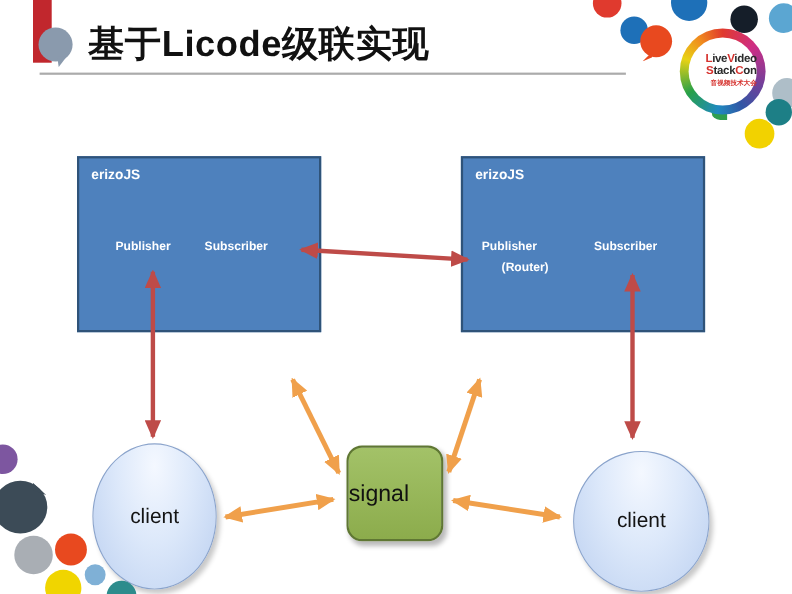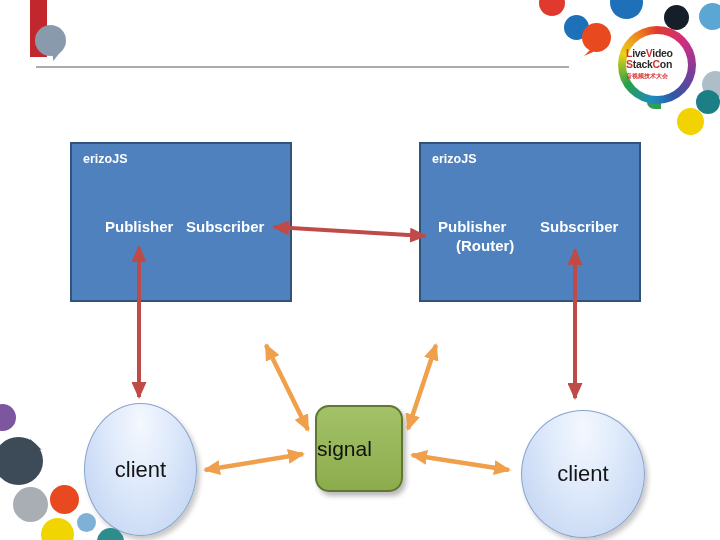--- a/index.html
+++ b/index.html
@@ -24,39 +24,39 @@
   .lg-orange{left:582px;top:23px;width:29px;height:29px;background:#E8491F;}
   .lg-orange::after{content:"";position:absolute;left:2px;top:24px;width:9px;height:9px;background:#E8491F;
     clip-path:polygon(100% 0,0 100%,100% 55%);}
   .lg-grayblue{left:702px;top:71px;width:27px;height:27px;background:#AEBEC8;}
   .lg-teal{left:696px;top:90px;width:24px;height:24px;background:#1D7F86;}
   .lg-yellow{left:677px;top:108px;width:27px;height:27px;background:#F2D200;}
   .lg-greenbit{left:647px;top:97px;width:14px;height:12px;background:#2E9E4F;border-radius:50% 50% 0 60%;}
   .logo-ring{position:absolute;left:618px;top:26px;width:78px;height:78px;border-radius:50%;
     background:conic-gradient(#E03A2E,#CE2D84 14%,#7E3D98 28%,#3156A5 42%,#1F8AC0 52%,#27A048 66%,#E8D214 80%,#F08C1E 90%,#E03A2E 100%);}
   .logo-inner{position:absolute;left:8px;top:8px;width:62px;height:62px;border-radius:50%;background:#fff;
-    display:flex;flex-direction:column;align-items:flex-start;justify-content:center;line-height:11px;}
+    display:flex;flex-direction:column;align-items:flex-end;justify-content:center;line-height:11px;}
   .logo-line{font-size:10.5px;font-weight:700;letter-spacing:-.3px;white-space:nowrap;}
   .lr{color:#D6322E;} .lk{color:#2B2B2B;}
   .logo-sub{font-size:6px;color:#D6322E;font-weight:700;margin-top:1px;white-space:nowrap;}
   
   .erizo-box{position:absolute;top:142px;width:222px;height:160px;background:#4E81BD;border:2px solid #2F5379;box-sizing:border-box;}
   .erizo-left{left:70px;}
   .erizo-right{left:419px;}
   .box-title{position:absolute;left:11px;top:8px;color:#fff;font-size:12.5px;font-weight:700;}
-  .wlabel{position:absolute;color:#fff;font-size:15px;font-weight:700;white-space:nowrap;}
+  .wlabel{position:absolute;color:#fff;font-size:11px;font-weight:700;white-space:nowrap;}
   .lb-pub{left:105px;top:218px;} .lb-sub{left:186px;top:218px;}
   .rb-pub{left:438px;top:218px;} .rb-router{left:456px;top:237px;} .rb-sub{left:540px;top:218px;}
   
   .client{position:absolute;border-radius:50%;border:1.5px solid #8AA3CB;box-sizing:border-box;
     background:radial-gradient(ellipse at 50% 15%,#F4F8FF 0%,#DCE8FA 45%,#BCD0F0 100%);
     box-shadow:3px 4px 5px rgba(0,0,0,.22);display:flex;align-items:center;justify-content:center;}
   .client-left{left:84px;top:403px;width:113px;height:133px;}
   .client-right{left:521px;top:410px;width:124px;height:128px;}
-  .client-text{font-size:22px;color:#141414;}
+  .client-text{font-size:19px;color:#141414;}
   .signal-box{position:absolute;left:315px;top:405px;width:88px;height:87px;border-radius:14px;
     background:linear-gradient(180deg,#A3C268 0%,#8CAC4C 100%);border:2.5px solid #5F7733;box-sizing:border-box;
     box-shadow:3px 4px 5px rgba(0,0,0,.28);display:flex;align-items:center;justify-content:flex-start;}
   .signal-text{font-size:21px;color:#111;}
   
   .dk-purple{left:-11px;top:404px;width:27px;height:27px;background:#7D56A0;}
   .dk-slate{left:-6px;top:437px;width:49px;height:48px;background:#3C4B57;}
   .dk-slate::after{content:"";position:absolute;left:36px;top:2px;width:12px;height:11px;background:#3C4B57;
     clip-path:polygon(0 0,100% 100%,0 60%);}
   .dk-gray{left:13px;top:487px;width:35px;height:35px;background:#A9AEB4;}
@@ -67,20 +67,21 @@
   
   .arrows{position:absolute;left:0;top:0;width:720px;height:540px;pointer-events:none;}
 </style>
 </head>
 <body>
 
 <div class="slide">
 
   <div class="red-bar"></div>
   <div class="title-bullet"></div>
+  <div class="slide-title">基于Licode级联实现</div>
   <div class="title-underline"></div>
 
   <div class="bub lg-red"></div>
   <div class="bub lg-blue-s"></div>
   <div class="bub lg-blue-b"></div>
   <div class="bub lg-dark"></div>
   <div class="bub lg-cyan"></div>
   <div class="bub lg-orange"></div>
   <div class="bub lg-grayblue"></div>
   <div class="bub lg-teal"></div>

